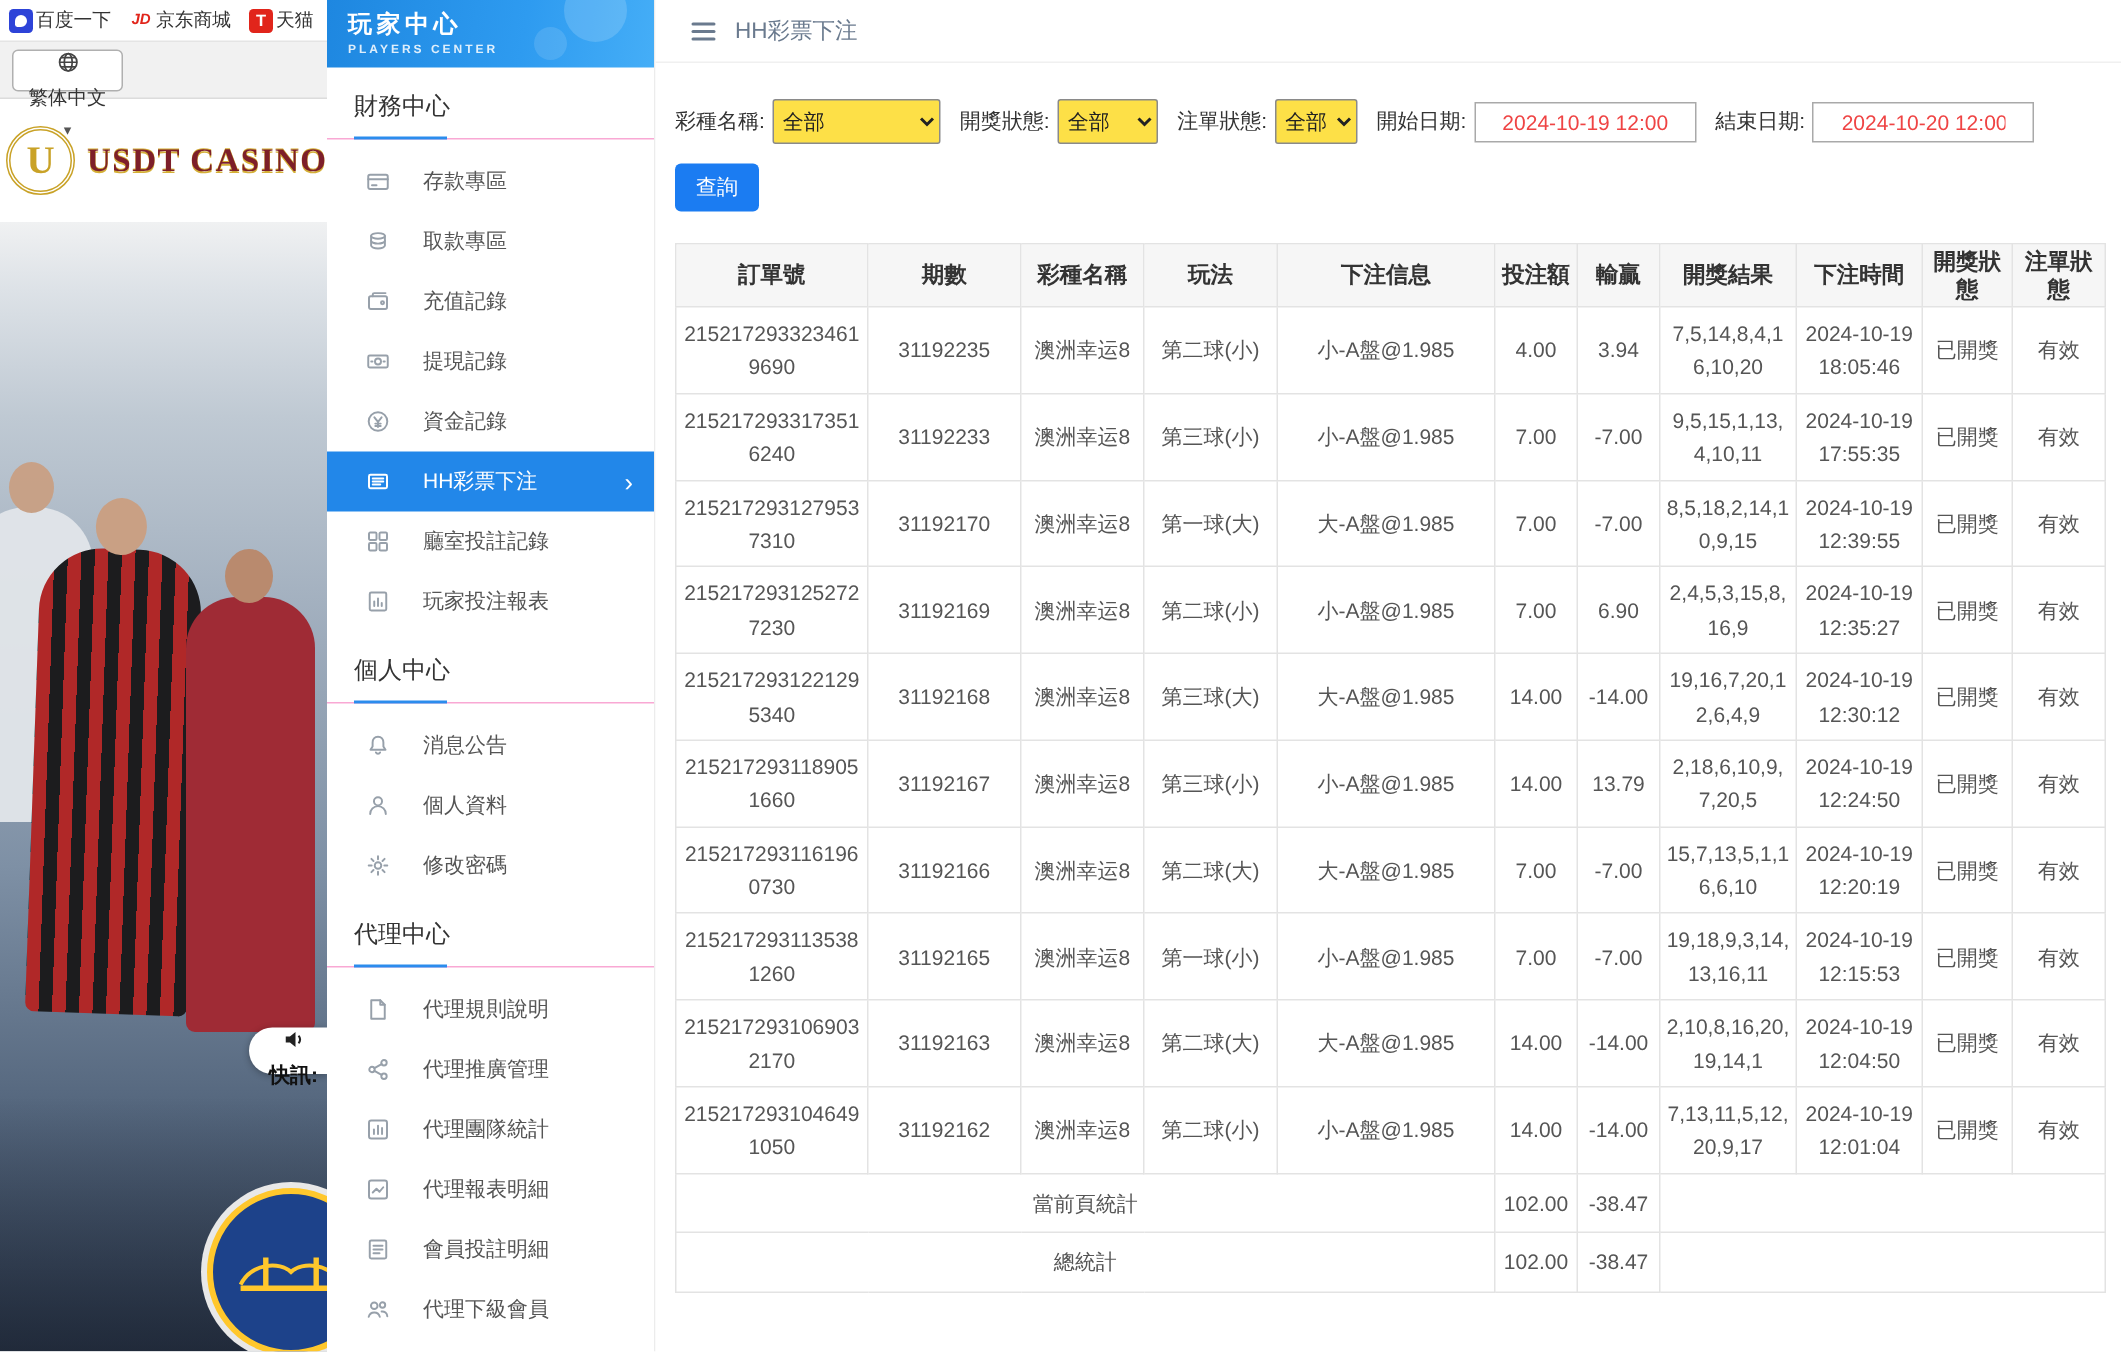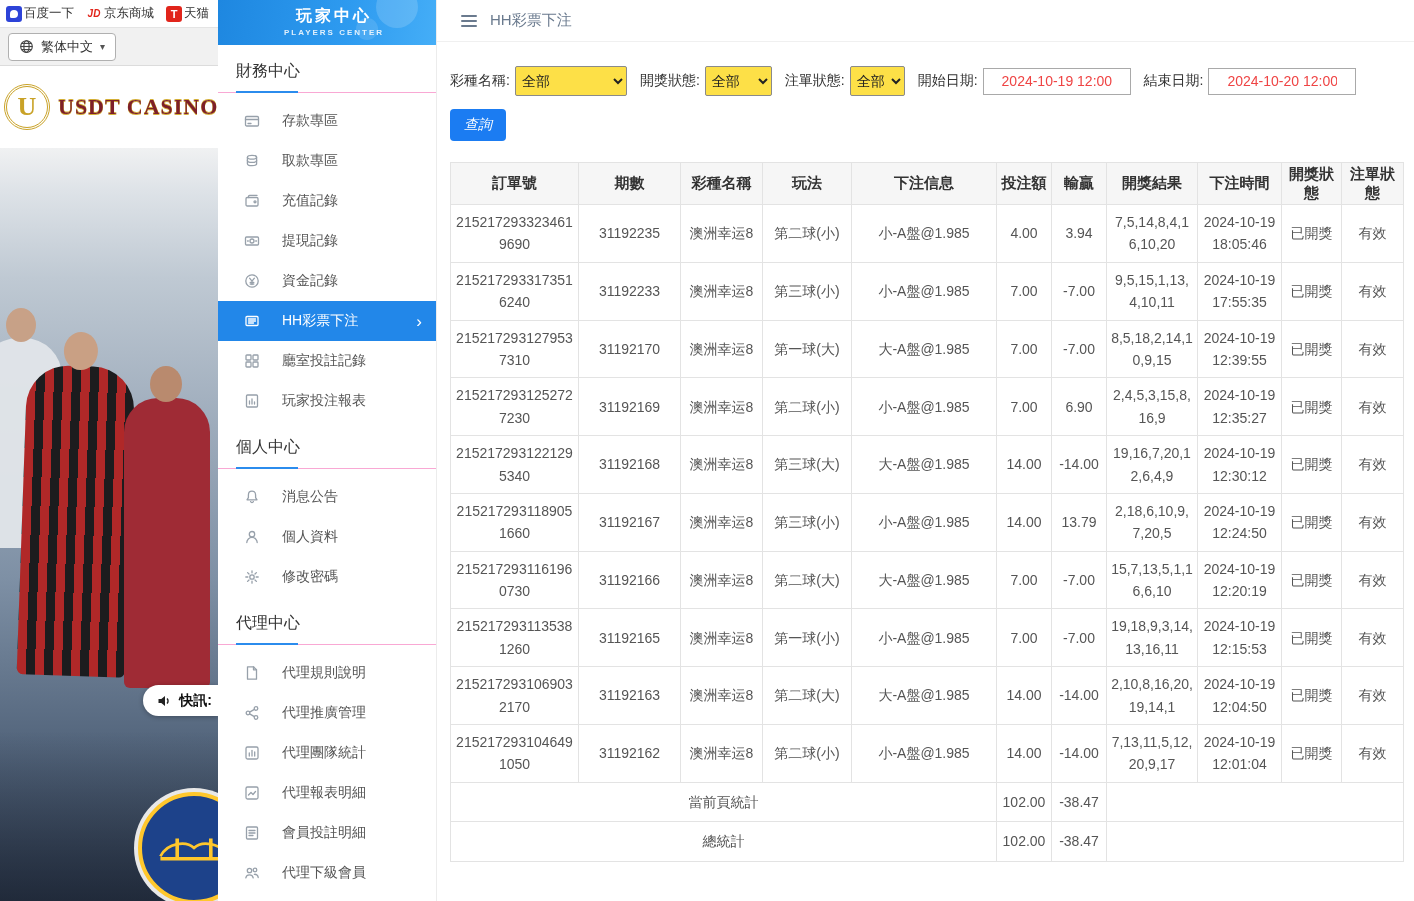--- a/index.html
+++ b/index.html
@@ -9,44 +9,44 @@
   
   .left-col { width:218px; flex-shrink:0; position:relative; background:#fff; overflow:hidden; }
   .bookmarks { height:28px; display:flex; align-items:center; gap:12px; padding:0 6px; white-space:nowrap; overflow:hidden; font-size:12.5px; color:#333; border-bottom:1px solid #e4e4e4; }
   .bm { display:flex; align-items:center; gap:2px; cursor:pointer; }
   .fav { width:16px; height:16px; display:flex; align-items:center; justify-content:center; flex-shrink:0; font-weight:bold; }
   .fav-baidu-icon { background:#2d43d8; border-radius:3px; position:relative; }
   .fav-baidu-icon::after { content:""; width:8px; height:8px; background:#fff; border-radius:50% 50% 50% 20%; }
   .fav-jd-icon { color:#e1251b; font-style:italic; font-size:10px; }
   .fav-tmall-icon { background:#e1251b; border-radius:3px; color:#fff; font-size:11px; }
   .lang-row { height:38px; background:#f1f1f1; border-bottom:1px solid #dcdcdc; display:flex; align-items:center; padding:0 8px; }
-  .lang-btn { background:#fff; border:1px solid #b0b0b0; border-radius:4px; height:28px; padding:0 10px; display:flex; align-items:center; gap:7px; font-size:13px; color:#333; cursor:pointer; }
+  .lang-btn { background:#fff; border:1px solid #b0b0b0; border-radius:4px; height:28px; padding:0 10px; display:flex; align-items:center; gap:7px; font-size:13px; color:#333; cursor:pointer;flex-direction:column; }
   .lang-btn svg { width:15px; height:15px; stroke:#444; fill:none; stroke-width:1.2; }
   .caret { font-size:10px; color:#555; }
   .logo-area { height:82px; display:flex; align-items:center; gap:8px; padding:0 4px; background:#fff; }
   .logo-emblem { width:46px; height:46px; border-radius:50%; border:3px double #c9a227; color:#c9a227; display:flex; align-items:center; justify-content:center; font-family:"Liberation Serif",serif; font-weight:bold; font-size:26px; flex-shrink:0; }
   .logo-text { font-family:"Liberation Serif",serif; font-weight:bold; font-size:22px; letter-spacing:1px; color:#7d1f2a; text-shadow:0 1px 0 #d4af37, 0 -1px 0 #d4af37; white-space:nowrap; }
   .hero { position:absolute; top:148px; left:0; right:0; bottom:0;
     background:linear-gradient(180deg,#f0f1f2 0px,#dde2e7 45px,#bfc9d3 130px,#9dabbb 280px,#7e90a5 430px,#55677e 590px,#39485e 100%); overflow:hidden; }
   .hp { position:absolute; }
   .hp-white { left:-20px; top:190px; width:82px; height:210px; background:#e2e6ea; border-radius:38px 38px 8px 8px; opacity:.95; }
   .hp-white::before { content:""; position:absolute; top:-30px; left:26px; width:30px; height:34px; background:#c9a084; border-radius:50%; }
   .hp-stripes { left:22px; top:218px; width:108px; height:310px; background:repeating-linear-gradient(90deg,#b02828 0 9px,#1c1c1e 9px 18px); border-radius:42px 42px 6px 6px; transform:rotate(2deg); }
   .hp-stripes::before { content:""; position:absolute; top:-34px; left:36px; width:34px; height:38px; background:#c9a084; border-radius:50%; }
   .hp-red { left:124px; top:250px; width:86px; height:290px; background:#9f2b35; border-radius:34px 34px 6px 6px; }
   .hp-red::before { content:""; position:absolute; top:-32px; left:26px; width:32px; height:36px; background:#b98a6e; border-radius:50%; }
   .hero-shade { position:absolute; bottom:0; left:0; right:0; height:170px; background:linear-gradient(180deg,transparent,rgba(16,22,34,.6)); }
-  .news-pill { position:absolute; top:685px; right:0; z-index:3; height:31px; background:#fff; border-radius:16px 0 0 16px; display:flex; align-items:center; gap:7px; padding:0 6px 0 13px; box-shadow:0 1px 5px rgba(0,0,0,.3); font-size:14px; font-weight:bold; color:#111; cursor:pointer; }
+  .news-pill { position:absolute; top:685px; right:0; z-index:3; height:31px; background:#fff; border-radius:16px 0 0 16px; display:flex; align-items:center; gap:7px; padding:0 6px 0 13px; box-shadow:0 1px 5px rgba(0,0,0,.3); font-size:14px; font-weight:bold; color:#111; cursor:pointer;flex-direction:column; }
   .news-pill svg { width:16px; height:16px; stroke:#222; fill:none; stroke-width:1.4; }
   .team-logo { position:absolute; top:792px; left:138px; z-index:3; width:112px; height:112px; border-radius:50%; background:#1d428a; border:4px solid #ffc72c; box-shadow:0 0 0 4px #e8e8e8; display:flex; align-items:center; justify-content:center; }
   .team-logo svg { width:72px; height:40px; }
 
   
   .sidebar { width:219px; flex-shrink:0; background:#fff; overflow:hidden; border-right:1px solid #ececec; }
-  .sb-header { height:45px; background:linear-gradient(100deg,#1e87e0 0%,#2e9bf0 60%,#45aef7 100%); color:#fff; padding:6px 0 0 14px; position:relative; overflow:hidden;text-align:center; }
+  .sb-header { height:45px; background:linear-gradient(100deg,#1e87e0 0%,#2e9bf0 60%,#45aef7 100%); color:#fff; padding:6px 0 0 14px; position:relative; overflow:hidden; }
   .sb-header::before { content:""; position:absolute; right:18px; top:-14px; width:42px; height:42px; border-radius:50%; background:rgba(255,255,255,.16); }
   .sb-header::after { content:""; position:absolute; right:58px; top:18px; width:22px; height:22px; border-radius:50%; background:rgba(255,255,255,.12); }
   .sb-title { font-size:16px; font-weight:bold; letter-spacing:3px; }
   .sb-sub { font-size:8px; letter-spacing:2px; color:rgba(255,255,255,.85); margin-top:1px;font-weight:bold; }
   .sb-heading { font-size:16px; color:#333; padding:16px 0 10px 18px; border-bottom:1px solid #f9a8d4; position:relative; margin-bottom:8px; }
   .sb-heading::after { content:""; position:absolute; left:18px; bottom:-1px; width:62px; height:2px; background:#2b8ced; }
   .sb-item { height:40px; display:flex; align-items:center; gap:22px; padding-left:26px; font-size:14px; color:#555; cursor:pointer; position:relative; }
   .sb-item .sb-icon { width:16px; height:16px; color:#97a0aa; flex-shrink:0; }
   .sb-item .sb-icon svg { width:16px; height:16px; stroke:currentColor; fill:none; stroke-width:1.3; stroke-linecap:round; stroke-linejoin:round; }
   .sb-item.active { background:#2287e9; color:#fff; }
@@ -57,21 +57,21 @@
   .main { flex:1; display:flex; flex-direction:column; background:#fff; overflow:hidden; }
   .topbar { height:42px; flex-shrink:0; display:flex; align-items:center; gap:13px; padding:0 24px; color:#6a7a8e; border-bottom:1px solid #f0f0f0; }
   .burger { display:flex; flex-direction:column; gap:3px; cursor:pointer; }
   .burger span { width:16px; height:2px; background:#6a7a8e; border-radius:1px; }
   .topbar-title { font-size:15px; }
   .content { padding:24px 0 0 13px; overflow:hidden; }
   .filters { display:flex; align-items:center; font-size:14px; color:#333; white-space:nowrap; }
   .f-group { display:flex; align-items:center; gap:5px; margin-right:13px; }
   .filters select { height:30px; border:1px solid #8a8a8a; border-radius:2px; background:#fde047; font-size:14px; font-family:Liberation Sans, sans-serif; color:#222; padding:0 2px; }
   .filters input { height:27px; border:1px solid #a9a9a9; font-size:14px; font-family:inherit; color:#ef4444; padding:0 18px; }
-  .query-btn { margin-top:13px; background:#1b7cf2; color:#fff; border:none; border-radius:4px; font-size:14px; font-family:inherit; padding:7px 14px; cursor:pointer;font-style:italic; }
+  .query-btn { margin-top:13px; background:#1b7cf2; color:#fff; border:none; border-radius:4px; font-size:14px; font-family:inherit; padding:7px 14px; cursor:pointer; }
   .table-wrap { margin-top:21px; }
   table { border-collapse:collapse; table-layout:fixed; width:953px; }
   th,td { border:1px solid #e3e3e3; text-align:center; vertical-align:middle; }
   th { background:#f6f6f6; font-size:15px; color:#333; height:42px; font-weight:bold; padding:0 2px; overflow:hidden; }
   td { font-size:14px; color:#555; padding:6px 3px; line-height:1.6; }
   td.col-order_no, td.col-result { word-break:break-all; }
   tr.summary td { padding:8px 3px; }
 </style>
 </head>
 <body>

